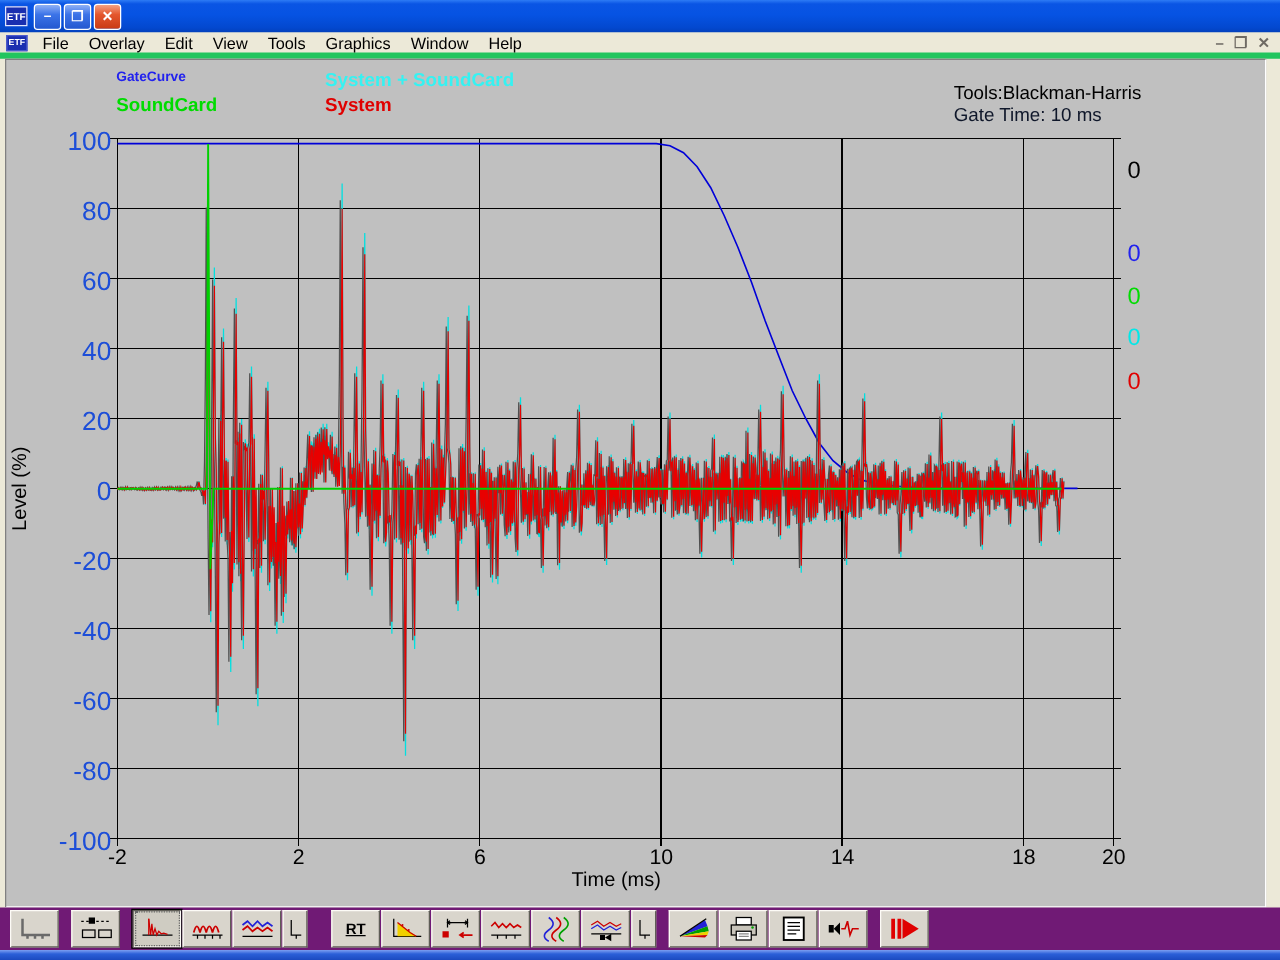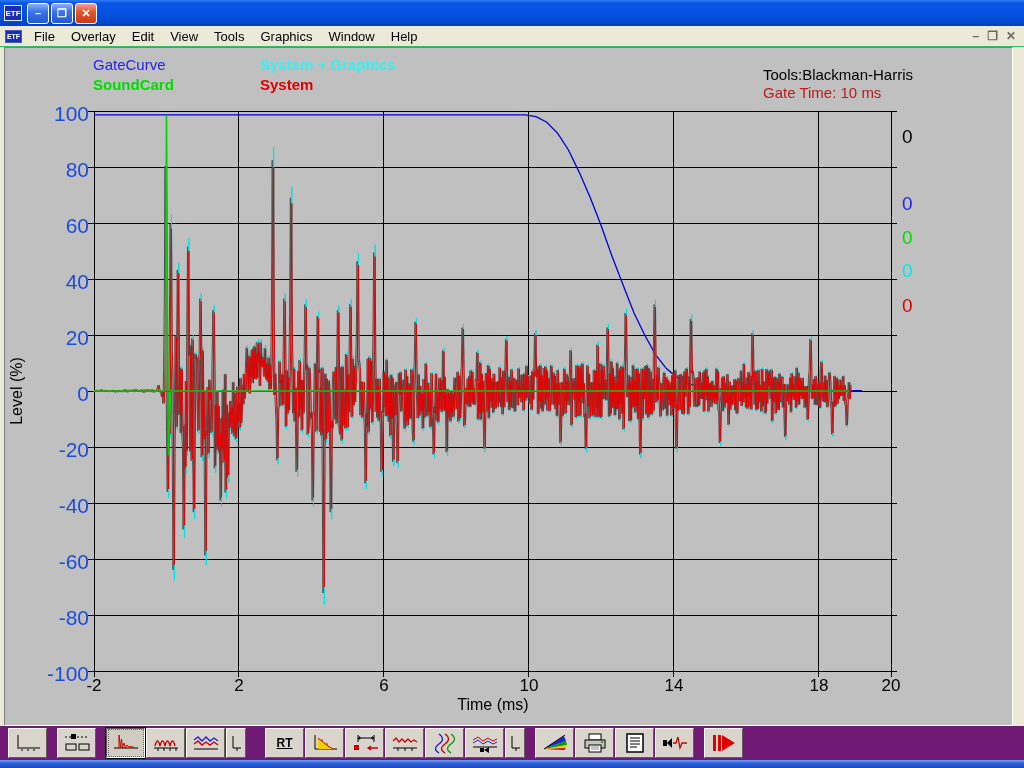--- a/index.html
+++ b/index.html
@@ -16,39 +16,39 @@
   .title-text { color:#fff; font-size:13px; font-weight:bold; flex:1;
     white-space:nowrap; overflow:hidden; text-shadow:1px 1px 1px #10357d; }
   .winbtns { display:flex; gap:2px; }
   .winbtn { width:22px; height:21px; border-radius:3px; border:1px solid #fff;
     color:#fff; font-size:11px; font-weight:bold; display:flex; align-items:center;
     justify-content:center; background:linear-gradient(180deg,#8eb0f5,#3c74e8 40%,#2458d0); cursor:default; }
   .winbtn.close { background:linear-gradient(180deg,#f3a183,#e4572e 40%,#c93a14); }
 
   
   .menubar { position:absolute; left:0; top:26px; width:1024px; height:21px;
-    background:#ECE9D8; border-bottom:1px solid #22c55e;
+    background:#ECE9D8; border-bottom:5px solid #22c55e;
     display:flex; align-items:center; font-size:13px; color:#000; padding-left:3px; }
   .menu-sys-icon { width:17px; height:13px; background:#1a2fb0; border:1px solid #4a5acd;
     color:#fff; font-size:7px; font-weight:bold; display:flex; align-items:center;
     justify-content:center; margin:0 4px 0 2px; }
   .menu-item { padding:2px 8px; }
   .mdi-controls { margin-left:auto; display:flex; gap:8px; padding-right:8px;
     color:#6e6a63; font-size:12px; font-weight:bold; }
 
   
   .chart-panel { position:absolute; left:4px; top:47px; width:1009px; height:679px;
     background:#c0c0c0; border:1px solid; border-color:#808080 #ffffff #ffffff #808080; }
   .chart-panel .lbl { position:absolute; white-space:nowrap; }
-  .legend-1 { left:88px; top:8px;  font-size:15px; font-weight:normal; }
+  .legend-1 { left:88px; top:8px;  font-size:11px; font-weight:bold; }
   .legend-2 { left:88px; top:28px; font-size:15px; font-weight:bold; }
   .legend-3 { left:255px; top:8px;  font-size:15px; font-weight:bold; }
   .legend-4 { left:255px; top:28px; font-size:15px; font-weight:bold; }
   .info-1 { left:758px; top:18px; font-size:15px; color:#000; }
-  .info-2 { left:758px; top:36px; font-size:15px; color:#b91c1c; }
+  .info-2 { left:758px; top:36px; font-size:15px; color:#0f172a; }
   .chart-title { left:0; right:123px; top:40px; text-align:center; font-size:16px; color:#000; }
   .ylab { left:-138px; top:334px; width:300px; text-align:center; font-size:16px; color:#000;
           transform:rotate(-90deg); }
   .xlab { left:0; width:976px; top:648px; text-align:center; font-size:16px; color:#000; }
   .ytick { position:absolute; width:46px; text-align:right; font-size:21px; color:#1d4ed8; }
   .xtick { position:absolute; width:60px; text-align:center; font-size:17px; color:#000; top:628px; }
   .omark { position:absolute; left:897px; font-size:19px; }
   #plot-svg { position:absolute; left:0; top:0; }
 
   
@@ -149,21 +149,21 @@
       <line x1="886" y1="63" x2="892" y2="63" stroke="#000" stroke-width="1" shape-rendering="crispEdges"></line>
       <polyline points="89.0,66.9 520.1,66.9 531.0,68.6 541.8,74.2 552.7,85.4 563.6,102.2 574.4,124.6 585.3,149.8 596.2,177.8 607.1,208.6 617.9,236.6 628.8,264.6 639.7,287.0 650.5,306.6 661.4,320.6 672.3,329.6 683.1,335.7 697.6,339.4 719.4,341.6 748.3,342.4 857.0,342.7" fill="none" stroke="#0000d8" stroke-width="1.3"></polyline>
       <polyline points="89.0,344.0 89.7,342.4 90.4,343.8 91.2,342.6 91.9,343.5 92.6,341.8 93.3,343.5 94.1,342.5 94.8,344.0 95.5,342.1 96.2,343.5 97.0,341.4 97.7,343.5 98.4,343.5 99.1,342.4 99.9,343.8 100.6,342.0 101.3,342.5 102.0,342.5 102.8,343.4 103.5,342.1 104.2,343.9 104.9,343.6 105.7,342.4 106.4,343.9 107.1,342.6 107.8,343.6 108.6,341.8 109.3,343.9 110.0,342.7 110.7,344.3 111.5,342.5 112.2,344.2 112.9,342.7 113.6,343.9 114.4,341.9 115.1,344.1 115.8,343.4 116.5,344.1 117.3,342.5 118.0,344.2 118.7,342.2 119.4,343.6 120.2,341.6 120.9,343.7 121.6,341.7 122.3,343.9 123.1,344.2 123.8,342.6 124.5,343.3 125.2,341.7 126.0,343.4 126.7,341.9 127.4,343.7 128.1,342.4 128.9,341.7 129.6,344.0 130.3,341.6 131.0,343.7 131.7,343.4 132.5,341.4 133.2,343.4 133.9,342.1 134.6,343.4 135.4,342.3 136.1,343.9 136.8,341.6 137.5,343.6 138.3,342.3 139.0,344.4 139.7,341.6 140.4,344.3 141.2,342.2 141.9,343.8 142.6,341.7 143.3,341.8 144.1,343.8 144.8,341.6 145.5,344.0 146.2,342.5 147.0,344.2 147.7,341.3 148.4,343.5 149.1,342.1 149.9,344.5 150.6,342.1 151.3,342.6 152.0,344.0 152.8,342.3 153.5,340.6 154.2,336.9 154.9,341.5 155.7,342.0 156.4,344.1 157.1,345.4 157.8,349.1 158.6,344.5 159.3,356.2 160.0,320.4 160.7,247.8 161.5,104.9 162.2,283.5 162.9,385.7 163.6,449.8 164.4,369.7 165.1,389.7 165.8,272.2 166.5,166.0 167.3,298.7 168.0,327.2 168.7,418.7 169.4,532.2 170.1,390.3 170.9,369.0 171.6,284.0 172.3,381.5 173.0,291.7 173.8,214.8 174.5,311.0 175.2,368.3 175.9,318.5 176.7,387.6 177.4,319.6 178.1,387.5 178.8,401.6 179.6,489.5 180.3,379.6 181.0,425.4 181.7,332.5 182.5,407.6 183.2,282.0 183.9,190.4 184.6,304.9 185.4,302.1 186.1,407.1 186.8,294.9 187.5,417.0 188.3,287.3 189.0,394.3 189.7,471.2 190.4,375.0 191.2,303.4 191.9,309.0 192.6,307.2 193.3,344.9 194.1,385.5 194.8,308.5 195.5,303.9 196.2,245.3 197.0,318.6 197.7,413.1 198.4,299.5 199.1,395.4 199.9,342.9 200.6,412.6 201.3,517.0 202.0,386.5 202.8,389.9 203.5,338.9 204.2,410.1 204.9,331.0 205.7,352.4 206.4,344.9 207.1,387.3 207.8,354.3 208.6,308.8 209.3,257.5 210.0,321.6 210.7,424.7 211.4,357.9 212.2,406.7 212.9,343.1 213.6,402.4 214.3,359.2 215.1,408.0 215.8,389.4 216.5,459.0 217.2,372.0 218.0,406.6 218.7,341.6 219.4,419.1 220.1,402.3 220.9,325.1 221.6,450.4 222.3,357.8 223.0,379.6 223.8,434.6 224.5,365.9 225.2,382.8 225.9,353.7 226.7,377.9 227.4,360.9 228.1,388.2 228.8,333.8 229.6,385.1 230.3,390.9 231.0,344.9 231.7,394.1 232.5,375.5 233.2,338.4 233.9,376.6 234.6,356.0 235.4,382.7 236.1,329.4 236.8,377.6 237.5,360.7 238.3,336.8 239.0,357.1 239.7,325.1 240.4,350.8 241.2,334.0 241.9,318.6 242.6,297.0 243.3,343.4 244.1,305.2 244.8,307.8 245.5,345.6 246.2,306.4 247.0,328.5 247.7,299.4 248.4,334.5 249.1,297.5 249.8,329.6 250.6,295.1 251.3,330.4 252.0,302.4 252.7,328.7 253.5,291.1 254.2,313.3 254.9,300.7 255.6,337.6 256.4,291.0 257.1,317.3 257.8,305.9 258.5,316.3 259.3,308.8 260.0,327.5 260.7,297.4 261.4,325.2 262.2,330.6 262.9,313.6 263.6,333.0 264.3,307.4 265.1,341.2 265.8,315.3 266.5,340.5 267.2,310.5 268.0,245.3 268.7,98.8 269.4,282.0 270.1,347.3 270.9,324.5 271.6,354.9 272.3,372.3 273.0,416.2 273.8,361.3 274.5,359.2 275.2,311.7 275.9,334.5 276.7,330.5 277.4,358.5 278.1,325.0 278.8,357.3 279.6,303.9 280.3,245.3 281.0,318.6 281.7,380.9 282.5,321.1 283.2,367.3 283.9,328.4 284.6,363.5 285.4,315.6 286.1,261.2 286.8,138.5 287.5,291.9 288.3,328.5 289.0,366.5 289.7,319.0 290.4,375.1 291.1,339.5 291.9,377.2 292.6,428.5 293.3,364.4 294.0,321.7 294.8,370.8 295.5,310.3 296.2,361.9 296.9,331.3 297.7,384.9 298.4,331.5 299.1,366.5 299.8,326.1 300.6,306.4 301.3,251.4 302.0,320.1 302.7,315.0 303.5,389.1 304.2,381.2 304.9,318.4 305.6,329.5 306.4,372.3 307.1,366.0 307.8,389.4 308.5,459.0 309.3,372.0 310.0,362.7 310.7,313.7 311.4,327.2 312.2,385.9 312.9,311.3 313.6,263.6 314.3,323.2 315.1,319.4 315.8,386.0 316.5,339.9 317.2,390.2 318.0,318.4 318.7,428.5 319.4,556.6 320.1,396.4 320.9,324.7 321.6,395.0 322.3,330.0 323.0,340.1 323.8,387.8 324.5,331.9 325.2,348.6 325.9,394.3 326.7,471.2 327.4,375.0 328.1,382.7 328.8,330.0 329.5,322.3 330.3,340.2 331.0,372.9 331.7,317.6 332.4,377.8 333.2,308.8 333.9,257.5 334.6,321.6 335.3,383.5 336.1,389.2 336.8,317.9 337.5,395.5 338.2,316.9 339.0,363.7 339.7,380.0 340.4,341.5 341.1,382.7 341.9,303.8 342.6,337.4 343.3,382.2 344.0,325.3 344.8,365.9 345.5,306.4 346.2,251.4 346.9,320.1 347.7,370.7 348.4,308.5 349.1,358.4 349.8,315.9 350.6,355.0 351.3,335.1 352.0,313.7 352.7,288.1 353.5,205.7 354.2,308.7 354.9,312.9 355.6,321.7 356.4,368.6 357.1,333.1 357.8,371.2 358.5,366.4 359.3,333.4 360.0,363.7 360.7,382.1 361.4,440.7 362.2,367.4 362.9,380.6 363.6,308.8 364.3,387.0 365.1,307.3 365.8,362.2 366.5,310.3 367.2,336.6 367.9,376.6 368.7,338.8 369.4,284.4 370.1,196.5 370.8,306.4 371.6,364.9 372.3,329.9 373.0,371.1 373.7,338.0 374.5,374.4 375.2,329.9 375.9,373.5 376.6,377.2 377.4,428.5 378.1,364.4 378.8,366.2 379.5,322.5 380.3,360.3 381.0,325.6 381.7,369.7 382.4,309.9 383.2,369.2 383.9,328.4 384.6,375.6 385.3,343.6 386.1,391.0 386.8,325.8 387.5,372.0 388.2,329.2 389.0,418.0 389.7,379.7 390.4,336.3 391.1,369.0 391.9,333.3 392.6,373.5 393.3,419.3 394.0,362.1 394.8,324.5 395.5,346.8 396.2,322.8 396.9,364.7 397.7,347.4 398.4,331.1 399.1,341.9 399.8,373.7 400.6,383.2 401.3,320.1 402.0,376.0 402.7,327.1 403.5,380.0 404.2,334.9 404.9,372.7 405.6,336.9 406.4,372.4 407.1,320.0 407.8,335.6 408.5,384.8 409.2,396.5 410.0,325.4 410.7,313.7 411.4,269.8 412.1,324.7 412.9,345.4 413.6,371.8 414.3,325.4 415.0,369.6 415.8,337.6 416.5,364.5 417.2,364.6 417.9,345.8 418.7,382.9 419.4,330.5 420.1,371.5 420.8,346.1 421.6,313.8 422.3,343.1 423.0,369.7 423.7,334.3 424.5,366.0 425.2,341.6 425.9,380.9 426.6,381.2 427.4,324.1 428.1,366.1 428.8,369.9 429.5,410.1 430.3,359.8 431.0,366.6 431.7,324.6 432.4,374.1 433.2,343.2 433.9,376.4 434.6,342.4 435.3,329.0 436.1,362.7 436.8,331.6 437.5,365.4 438.2,346.5 439.0,299.9 439.7,363.2 440.4,328.1 441.1,364.4 441.9,346.3 442.6,407.8 443.3,340.9 444.0,372.5 444.8,344.8 445.5,363.1 446.2,375.2 446.9,344.0 447.6,365.6 448.4,346.2 449.1,370.6 449.8,340.9 450.5,328.9 451.3,362.4 452.0,342.0 452.7,334.4 453.4,322.7 454.2,375.4 454.9,326.6 455.6,372.5 456.3,358.7 457.1,327.9 457.8,316.1 458.5,275.9 459.2,326.2 460.0,380.3 460.7,372.9 461.4,339.5 462.1,356.8 462.9,356.6 463.6,329.9 464.3,359.3 465.0,327.3 465.8,359.8 466.5,321.1 467.2,354.2 467.9,322.4 468.7,357.0 469.4,339.6 470.1,357.8 470.8,353.2 471.6,330.7 472.3,332.2 473.0,301.9 473.7,373.0 474.5,334.5 475.2,367.3 475.9,312.7 476.6,373.6 477.4,324.6 478.1,365.7 478.8,332.0 479.5,367.4 480.3,404.0 481.0,358.3 481.7,324.0 482.4,334.4 483.2,364.9 483.9,315.6 484.6,371.9 485.3,319.2 486.1,354.3 486.8,329.2 487.5,360.7 488.2,332.6 488.9,366.0 489.7,324.8 490.4,355.9 491.1,361.8 491.8,333.4 492.6,334.3 493.3,360.2 494.0,332.5 494.7,355.4 495.5,317.9 496.2,335.1 496.9,360.2 497.6,328.7 498.4,367.8 499.1,321.5 499.8,360.5 500.5,321.9 501.3,321.0 502.0,288.1 502.7,329.3 503.4,354.8 504.2,327.7 504.9,363.2 505.6,332.3 506.3,360.1 507.1,320.0 507.8,330.6 508.5,361.3 509.2,329.6 510.0,329.7 510.7,364.8 511.4,333.3 512.1,331.9 512.9,331.0 513.6,358.2 514.3,319.0 515.0,350.4 515.8,350.2 516.5,325.6 517.2,354.8 517.9,337.2 518.7,325.7 519.4,363.8 520.1,324.7 520.8,353.4 521.6,328.8 522.3,316.2 523.0,350.3 523.7,327.0 524.5,350.7 525.2,355.8 525.9,355.8 526.6,326.7 527.3,363.0 528.1,322.2 528.8,352.2 529.5,319.5 530.2,318.6 531.0,282.0 531.7,327.7 532.4,320.3 533.1,319.4 533.9,367.4 534.6,316.7 535.3,353.6 536.0,315.6 536.8,361.5 537.5,326.4 538.2,364.6 538.9,358.3 539.7,318.7 540.4,357.4 541.1,317.0 541.8,352.0 542.6,321.1 543.3,363.8 544.0,329.1 544.7,332.5 545.5,364.4 546.2,337.5 546.9,315.9 547.6,330.2 548.4,357.5 549.1,323.3 549.8,356.7 550.5,326.5 551.3,362.0 552.0,335.1 552.7,369.6 553.4,320.7 554.2,357.7 554.9,334.1 555.6,365.0 556.3,397.9 557.1,356.7 557.8,333.7 558.5,369.4 559.2,360.8 560.0,319.3 560.7,351.2 561.4,367.0 562.1,324.9 562.9,353.4 563.6,332.9 564.3,357.9 565.0,327.7 565.8,325.8 566.5,299.7 567.2,379.4 567.9,329.5 568.6,335.7 569.4,352.2 570.1,335.7 570.8,329.4 571.5,370.8 572.3,315.9 573.0,370.2 573.7,316.0 574.4,355.1 575.2,318.4 575.9,369.7 576.6,315.9 577.3,349.2 578.1,313.7 578.8,355.9 579.5,334.9 580.2,370.7 581.0,367.4 581.7,404.0 582.4,358.3 583.1,315.9 583.9,358.8 584.6,324.7 585.3,371.9 586.0,354.2 586.8,334.1 587.5,369.3 588.2,333.6 588.9,369.1 589.7,320.8 590.4,322.1 591.1,370.6 591.8,321.5 592.6,361.0 593.3,294.0 594.0,370.7 594.7,334.4 595.5,370.3 596.2,313.7 596.9,371.1 597.6,320.9 598.4,351.7 599.1,315.8 599.8,325.7 600.5,351.6 601.3,330.9 602.0,352.9 602.7,316.1 603.4,275.9 604.2,326.2 604.9,370.2 605.6,324.1 606.3,367.3 607.0,311.4 607.8,359.7 608.5,318.3 609.2,361.1 609.9,327.4 610.7,368.8 611.4,333.8 612.1,362.7 612.8,313.2 613.6,361.6 614.3,321.5 615.0,373.2 615.7,319.2 616.5,356.4 617.2,316.6 617.9,366.8 618.6,317.8 619.4,383.5 620.1,325.3 620.8,310.0 621.5,260.6 622.3,322.4 623.0,349.6 623.7,334.3 624.4,326.3 625.2,374.7 625.9,333.4 626.6,374.7 627.3,328.0 628.1,360.8 628.8,315.6 629.5,358.0 630.2,331.9 631.0,365.7 631.7,320.0 632.4,359.3 633.1,319.1 633.9,372.8 634.6,324.2 635.3,369.9 636.0,410.1 636.8,359.8 637.5,319.5 638.2,372.6 638.9,319.2 639.7,351.4 640.4,335.5 641.1,316.9 641.8,367.8 642.6,315.4 643.3,354.3 644.0,371.4 644.7,318.6 645.5,367.9 646.2,322.3 646.9,353.3 647.6,368.0 648.3,330.1 649.1,364.0 649.8,306.4 650.5,251.4 651.2,320.1 652.0,355.1 652.7,326.4 653.4,352.2 654.1,317.9 654.9,335.7 655.6,355.9 656.3,370.2 657.0,334.6 657.8,353.1 658.5,363.5 659.2,331.2 659.9,323.4 660.7,361.8 661.4,330.7 662.1,328.4 662.8,369.3 663.6,331.0 664.3,352.8 665.0,336.1 665.7,358.0 666.5,333.3 667.2,369.1 667.9,326.6 668.6,360.5 669.4,323.0 670.1,361.9 670.8,320.9 671.5,367.4 672.3,404.0 673.0,358.3 673.7,364.0 674.4,326.2 675.2,363.1 675.9,326.4 676.6,325.1 677.3,350.3 678.1,367.1 678.8,326.9 679.5,367.7 680.2,322.5 681.0,349.0 681.7,320.1 682.4,318.9 683.1,336.5 683.9,367.7 684.6,327.6 685.3,360.4 686.0,312.5 686.7,266.7 687.5,323.9 688.2,321.4 688.9,327.4 689.6,350.4 690.4,359.7 691.1,329.1 691.8,334.1 692.5,359.9 693.3,359.0 694.0,328.3 694.7,358.4 695.4,322.3 696.2,334.6 696.9,350.9 697.6,334.7 698.3,351.6 699.1,323.3 699.8,364.8 700.5,321.0 701.2,348.2 702.0,319.4 702.7,352.8 703.4,327.5 704.1,364.8 704.9,335.4 705.6,352.5 706.3,334.2 707.0,359.9 707.8,332.4 708.5,349.6 709.2,355.5 709.9,336.6 710.7,350.1 711.4,357.0 712.1,319.3 712.8,353.2 713.6,321.9 714.3,363.1 715.0,365.0 715.7,397.9 716.5,356.7 717.2,348.3 717.9,328.9 718.6,364.3 719.4,327.3 720.1,360.8 720.8,334.1 721.5,355.6 722.3,355.3 723.0,325.1 723.7,358.2 724.4,378.7 725.2,332.9 725.9,363.0 726.6,337.7 727.3,358.1 728.0,348.7 728.8,336.6 729.5,357.1 730.2,330.4 730.9,363.2 731.7,331.7 732.4,366.7 733.1,366.8 733.8,329.4 734.6,332.1 735.3,349.0 736.0,353.9 736.7,321.5 737.5,358.9 738.2,333.4 738.9,355.1 739.6,314.1 740.4,350.9 741.1,335.8 741.8,360.3 742.5,328.8 743.3,361.9 744.0,323.0 744.7,324.5 745.4,359.8 746.2,326.7 746.9,362.7 747.6,318.6 748.3,282.0 749.1,327.7 749.8,322.4 750.5,357.4 751.2,321.5 752.0,363.2 752.7,332.3 753.4,362.2 754.1,320.6 754.9,355.3 755.6,336.6 756.3,350.9 757.0,364.7 757.8,319.6 758.5,359.0 759.2,355.0 759.9,332.9 760.7,366.7 761.4,365.9 762.1,319.9 762.8,356.6 763.6,324.0 764.3,321.2 765.0,337.3 765.7,328.9 766.4,351.6 767.2,320.2 767.9,375.1 768.6,328.9 769.3,355.0 770.1,352.6 770.8,327.8 771.5,366.9 772.2,329.5 773.0,362.4 773.7,333.5 774.4,363.3 775.1,324.6 775.9,355.2 776.6,330.2 777.3,329.8 778.0,327.7 778.8,360.4 779.5,335.6 780.2,362.5 780.9,391.8 781.7,355.2 782.4,335.9 783.1,354.0 783.8,348.5 784.6,336.1 785.3,357.6 786.0,328.8 786.7,365.5 787.5,324.1 788.2,348.5 788.9,335.8 789.6,352.4 790.4,327.4 791.1,329.4 791.8,360.8 792.5,318.3 793.3,354.4 794.0,323.5 794.7,357.5 795.4,329.1 796.2,348.2 796.9,333.0 797.6,351.4 798.3,329.2 799.1,350.7 799.8,338.4 800.5,360.6 801.2,338.3 802.0,359.5 802.7,337.7 803.4,373.4 804.1,356.4 804.9,329.9 805.6,321.0 806.3,288.1 807.0,329.3 807.7,351.3 808.5,336.1 809.2,350.2 809.9,330.6 810.6,357.5 811.4,327.2 812.1,335.7 812.8,357.9 813.5,335.1 814.3,351.4 815.0,333.4 815.7,361.1 816.4,324.3 817.2,311.9 817.9,348.5 818.6,353.8 819.3,334.0 820.1,354.8 820.8,326.7 821.5,355.0 822.2,331.4 823.0,360.2 823.7,355.8 824.4,334.5 825.1,323.2 825.9,332.5 826.6,353.5 827.3,361.3 828.0,388.8 828.8,354.4 829.5,358.9 830.2,327.2 830.9,359.6 831.7,330.7 832.4,328.8 833.1,356.7 833.8,337.7 834.6,351.6 835.3,330.9 836.0,348.1 836.7,337.3 837.5,348.4 838.2,332.4 838.9,327.1 839.6,353.5 840.4,336.9 841.1,357.4 841.8,357.6 842.5,379.6 843.3,352.2 844.0,349.9 844.7,333.9 845.4,351.5 846.1,336.6" fill="none" stroke="#00e0e0" stroke-width="1"></polyline>
       <polyline points="89.0,343.7 89.7,342.6 90.4,343.4 91.2,341.9 91.9,343.4 92.6,342.5 93.3,343.9 94.1,342.1 94.8,343.4 95.5,341.5 96.2,343.5 97.0,343.5 97.7,342.5 98.4,343.7 99.1,342.1 99.9,342.5 100.6,342.5 101.3,343.4 102.0,342.2 102.8,343.8 103.5,343.5 104.2,342.4 104.9,343.9 105.7,342.6 106.4,343.6 107.1,341.9 107.8,343.9 108.6,342.7 109.3,344.2 110.0,342.5 110.7,344.2 111.5,342.7 112.2,343.9 112.9,342.0 113.6,344.0 114.4,343.3 115.1,344.0 115.8,342.5 116.5,344.1 117.3,342.2 118.0,343.5 118.7,341.7 119.4,343.7 120.2,341.8 120.9,343.9 121.6,344.1 122.3,342.6 123.1,343.3 123.8,341.8 124.5,343.4 125.2,342.0 126.0,343.6 126.7,342.4 127.4,341.8 128.1,343.9 128.9,341.7 129.6,343.7 130.3,343.4 131.0,341.5 131.7,343.3 132.5,342.1 133.2,343.4 133.9,342.3 134.6,343.8 135.4,341.7 136.1,343.6 136.8,342.3 137.5,344.4 138.3,341.7 139.0,344.3 139.7,342.3 140.4,343.8 141.2,341.8 141.9,341.8 142.6,343.8 143.3,341.7 144.1,344.0 144.8,342.5 145.5,344.1 146.2,341.4 147.0,343.5 147.7,342.1 148.4,344.4 149.1,342.2 149.9,342.6 150.6,343.9 151.3,342.3 152.0,340.7 152.8,337.2 153.5,341.6 154.2,342.0 154.9,344.0 155.7,345.3 156.4,348.8 157.1,344.4 157.8,355.5 158.6,321.6 159.3,253.0 160.0,118.0 160.7,286.8 161.5,383.4 162.2,443.9 162.9,368.2 163.6,387.1 164.4,276.1 165.1,175.7 165.8,301.2 166.5,328.0 167.3,414.5 168.0,521.8 168.7,387.7 169.4,367.5 170.1,287.3 170.9,379.4 171.6,294.5 172.3,221.9 173.0,312.7 173.8,366.9 174.5,319.8 175.2,385.1 175.9,320.9 176.7,385.1 177.4,398.4 178.1,481.4 178.8,377.6 179.6,420.8 180.3,333.0 181.0,404.1 181.7,285.3 182.5,198.8 183.2,306.9 183.9,304.3 184.6,403.6 185.4,297.5 186.1,412.9 186.8,290.3 187.5,391.5 188.3,464.1 189.0,373.3 189.7,305.6 190.4,310.8 191.2,309.1 191.9,344.8 192.6,383.2 193.3,310.4 194.1,306.1 194.8,250.7 195.5,319.9 196.2,409.2 197.0,301.9 197.7,392.5 198.4,342.9 199.1,408.8 199.9,507.4 200.6,384.1 201.3,387.3 202.0,339.1 202.8,406.4 203.5,331.7 204.2,351.9 204.9,344.8 205.7,384.9 206.4,353.7 207.1,310.7 207.8,262.2 208.6,322.8 209.3,420.2 210.0,357.1 210.7,403.2 211.4,343.1 212.2,399.1 212.9,358.3 213.6,404.5 214.3,386.8 215.1,452.6 215.8,370.4 216.5,403.1 217.2,341.7 218.0,414.9 218.7,399.0 219.4,326.1 220.1,444.5 220.9,357.0 221.6,377.6 222.3,429.5 223.0,364.6 223.8,380.6 224.5,353.2 225.2,376.0 225.9,359.9 226.7,385.7 227.4,334.3 228.1,382.7 228.8,388.3 229.6,344.8 230.3,391.3 231.0,373.7 231.7,338.6 232.5,374.8 233.2,355.3 233.9,380.5 234.6,330.1 235.4,375.7 236.1,359.7 236.8,337.1 237.5,356.3 238.3,326.1 239.0,350.4 239.7,334.5 240.4,319.9 241.2,299.6 241.9,343.4 242.6,307.3 243.3,309.7 244.1,345.5 244.8,308.4 245.5,329.3 246.2,301.8 247.0,335.0 247.7,300.0 248.4,330.4 249.1,297.8 249.8,331.1 250.6,304.6 251.3,329.5 252.0,294.0 252.7,314.9 253.5,303.0 254.2,337.9 254.9,293.8 255.6,318.7 256.4,307.9 257.1,317.8 257.8,310.7 258.5,328.4 259.3,299.9 260.0,326.2 260.7,331.3 261.4,315.2 262.2,333.5 262.9,309.3 263.6,341.3 264.3,316.9 265.1,340.6 265.8,312.3 266.5,250.7 267.2,112.3 268.0,285.3 268.7,347.0 269.4,325.5 270.1,354.2 270.9,370.7 271.6,412.2 272.3,360.3 273.0,358.3 273.8,313.5 274.5,334.9 275.2,331.2 275.9,357.7 276.7,326.0 277.4,356.6 278.1,306.1 278.8,250.7 279.6,319.9 280.3,378.8 281.0,322.3 281.7,365.9 282.5,329.2 283.2,362.3 283.9,317.2 284.6,265.7 285.4,149.8 286.1,294.7 286.8,329.3 287.5,365.3 288.3,320.3 289.0,373.4 289.7,339.7 290.4,375.3 291.1,423.8 291.9,363.2 292.6,322.9 293.3,369.3 294.0,312.1 294.8,360.9 295.5,332.0 296.2,382.6 296.9,332.1 297.7,365.2 298.4,327.0 299.1,308.4 299.8,256.5 300.6,321.4 301.3,316.5 302.0,386.6 302.7,379.1 303.5,319.7 304.2,330.2 304.9,370.7 305.6,364.7 306.4,386.8 307.1,452.6 307.8,370.4 308.5,361.6 309.3,315.3 310.0,328.0 310.7,383.5 311.4,313.0 312.2,268.0 312.9,324.3 313.6,320.7 314.3,383.7 315.1,340.1 315.8,387.6 316.5,319.7 317.2,423.8 318.0,544.9 318.7,393.5 319.4,325.7 320.1,392.2 320.9,330.7 321.6,340.3 322.3,385.3 323.0,332.5 323.8,348.3 324.5,391.5 325.2,464.1 325.9,373.3 326.7,380.5 327.4,330.7 328.1,323.4 328.8,340.4 329.5,371.3 330.3,319.0 331.0,375.9 331.7,310.7 332.4,262.2 333.2,322.8 333.9,381.3 334.6,386.6 335.3,319.3 336.1,392.6 336.8,318.4 337.5,362.5 338.2,378.0 339.0,341.6 339.7,380.5 340.4,306.0 341.1,337.7 341.9,380.1 342.6,326.2 343.3,364.6 344.0,308.4 344.8,256.5 345.5,321.4 346.2,369.2 346.9,310.4 347.7,357.6 348.4,317.4 349.1,354.3 349.8,335.6 350.6,315.3 351.3,291.1 352.0,213.2 352.7,310.6 353.5,314.5 354.2,322.9 354.9,367.2 355.6,333.6 356.4,369.6 357.1,365.1 357.8,333.9 358.5,362.5 359.3,379.9 360.0,435.3 360.7,366.1 361.4,378.6 362.2,310.7 362.9,384.6 363.6,309.3 364.3,361.1 365.1,312.1 365.8,336.9 366.5,374.7 367.2,339.0 367.9,287.6 368.7,204.6 369.4,308.4 370.1,363.7 370.8,330.6 371.6,369.5 372.3,338.3 373.0,372.7 373.7,330.7 374.5,371.9 375.2,375.3 375.9,423.8 376.6,363.2 377.4,365.0 378.1,323.6 378.8,359.4 379.5,326.6 380.3,368.2 381.0,311.7 381.7,367.8 382.4,329.2 383.2,373.8 383.9,343.6 384.6,388.3 385.3,326.7 386.1,370.4 386.8,330.0 387.5,413.9 388.2,377.7 389.0,336.7 389.7,367.6 390.4,333.9 391.1,371.8 391.9,415.1 392.6,361.0 393.3,325.5 394.0,346.6 394.8,323.9 395.5,363.5 396.2,347.2 396.9,331.8 397.7,342.0 398.4,372.0 399.1,381.0 399.8,321.4 400.6,374.2 401.3,328.0 402.0,377.9 402.7,335.3 403.5,371.1 404.2,337.3 404.9,370.7 405.6,321.3 406.4,336.0 407.1,382.5 407.8,393.6 408.5,326.4 409.2,315.3 410.0,273.8 410.7,325.7 411.4,345.2 412.1,370.2 412.9,326.4 413.6,368.2 414.3,337.9 415.0,363.3 415.8,363.4 416.5,345.6 417.2,380.7 417.9,331.2 418.7,369.9 419.4,346.0 420.1,315.4 420.8,343.1 421.6,368.3 422.3,334.7 423.0,364.7 423.7,341.7 424.5,378.8 425.2,379.1 425.9,325.1 426.6,364.9 427.4,368.4 428.1,406.4 428.8,358.9 429.5,365.3 430.3,325.6 431.0,372.4 431.7,343.2 432.4,374.6 433.2,342.5 433.9,329.8 434.6,361.6 435.3,332.2 436.1,364.1 436.8,346.3 437.5,302.3 438.2,362.1 439.0,328.9 439.7,363.2 440.4,346.1 441.1,404.2 441.9,341.0 442.6,370.9 443.3,344.7 444.0,362.0 444.8,373.4 445.5,344.0 446.2,364.4 446.9,346.0 447.6,369.1 448.4,341.0 449.1,329.6 449.8,361.3 450.5,342.1 451.3,334.9 452.0,323.8 452.7,373.6 453.4,327.5 454.2,370.9 454.9,357.9 455.6,328.7 456.3,317.6 457.1,279.6 457.8,327.1 458.5,378.2 459.2,371.2 460.0,339.7 460.7,356.0 461.4,355.9 462.1,330.6 462.9,358.4 463.6,328.2 464.3,358.9 465.0,322.3 465.8,353.6 466.5,323.6 467.2,356.2 467.9,339.8 468.7,357.0 469.4,352.6 470.1,331.4 470.8,332.8 471.6,304.2 472.3,371.4 473.0,334.9 473.7,365.9 474.5,314.4 475.2,372.0 475.9,325.6 476.6,364.4 477.4,332.6 478.1,366.1 478.8,400.7 479.5,357.4 480.3,325.0 481.0,334.9 481.7,363.7 482.4,317.1 483.2,370.3 483.9,320.5 484.6,353.7 485.3,329.9 486.1,359.7 486.8,333.2 487.5,364.7 488.2,325.8 488.9,355.2 489.7,360.8 490.4,333.9 491.1,334.8 491.8,359.2 492.6,333.1 493.3,354.7 494.0,319.3 494.7,335.6 495.5,359.2 496.2,329.4 496.9,366.4 497.6,322.7 498.4,359.6 499.1,323.1 499.8,322.2 500.5,291.1 501.3,330.0 502.0,354.1 502.7,328.6 503.4,362.1 504.2,332.9 504.9,359.2 505.6,321.3 506.3,331.3 507.1,360.3 507.8,330.3 508.5,330.5 509.2,363.6 510.0,333.8 510.7,332.5 511.4,331.7 512.1,357.3 512.9,320.3 513.6,350.0 514.3,349.8 515.0,326.6 515.8,354.2 516.5,337.5 517.2,326.6 517.9,362.6 518.7,325.7 519.4,352.8 520.1,329.6 520.8,317.7 521.6,349.9 522.3,327.9 523.0,350.3 523.7,355.1 524.5,355.1 525.2,327.6 525.9,361.9 526.6,323.4 527.3,351.7 528.1,320.8 528.8,319.9 529.5,285.3 530.2,328.6 531.0,321.5 531.7,320.7 532.4,366.1 533.1,318.1 533.9,353.1 534.6,317.1 535.3,360.5 536.0,327.3 536.8,363.5 537.5,357.5 538.2,320.0 538.9,356.6 539.7,318.4 540.4,351.5 541.1,322.3 541.8,362.6 542.6,329.8 543.3,333.0 544.0,363.3 544.7,337.8 545.5,317.4 546.2,330.9 546.9,356.7 547.6,324.4 548.4,355.9 549.1,327.4 549.8,361.0 550.5,335.6 551.3,368.1 552.0,322.0 552.7,356.9 553.4,334.6 554.2,363.8 554.9,394.9 555.6,356.0 556.3,334.2 557.1,368.0 557.8,359.8 558.5,320.6 559.2,350.7 560.0,365.7 560.7,325.9 561.4,352.8 562.1,333.5 562.9,357.1 563.6,328.5 564.3,326.8 565.0,302.1 565.8,377.4 566.5,330.3 567.2,336.1 567.9,351.7 568.6,336.1 569.4,330.2 570.1,369.3 570.8,317.4 571.5,368.7 572.3,317.5 573.0,354.4 573.7,319.8 574.4,368.2 575.2,317.4 575.9,348.9 576.6,315.3 577.3,355.2 578.1,335.3 578.8,369.1 579.5,366.1 580.2,400.7 581.0,357.4 581.7,317.4 582.4,357.9 583.1,325.7 583.9,370.3 584.6,353.6 585.3,334.6 586.0,367.9 586.8,334.1 587.5,367.7 588.2,322.0 588.9,323.2 589.7,369.1 590.4,322.7 591.1,360.0 591.8,296.7 592.6,369.2 593.3,334.9 594.0,368.8 594.7,315.3 595.5,369.6 596.2,322.1 596.9,351.2 597.6,317.3 598.4,326.6 599.1,351.1 599.8,331.6 600.5,352.3 601.3,317.6 602.0,279.6 602.7,327.1 603.4,368.7 604.2,325.2 604.9,366.0 605.6,313.1 606.3,358.8 607.0,319.7 607.8,360.1 608.5,328.3 609.2,367.4 609.9,334.3 610.7,361.6 611.4,314.8 612.1,360.6 612.8,322.7 613.6,371.5 614.3,320.6 615.0,355.7 615.7,318.0 616.5,365.5 617.2,319.1 617.9,381.3 618.6,326.3 619.4,311.9 620.1,265.1 620.8,323.5 621.5,349.2 622.3,334.8 623.0,327.2 623.7,373.0 624.4,333.9 625.2,373.0 625.9,328.8 626.6,359.8 627.3,317.1 628.1,357.2 628.8,332.5 629.5,364.5 630.2,321.2 631.0,358.4 631.7,320.5 632.4,371.2 633.1,325.2 633.9,368.4 634.6,406.4 635.3,358.9 636.0,320.8 636.8,371.0 637.5,320.5 638.2,350.9 638.9,335.9 639.7,318.3 640.4,366.4 641.1,317.0 641.8,353.7 642.6,369.8 643.3,320.0 644.0,366.6 644.7,323.4 645.5,352.7 646.2,366.7 646.9,330.8 647.6,362.9 648.3,308.4 649.1,256.5 649.8,321.4 650.5,354.4 651.2,327.3 652.0,351.7 652.7,319.3 653.4,336.1 654.1,355.2 654.9,368.7 655.6,335.0 656.3,352.6 657.0,362.4 657.8,331.9 658.5,324.4 659.2,360.8 659.9,331.4 660.7,329.2 661.4,367.9 662.1,331.7 662.8,352.3 663.6,336.4 664.3,357.1 665.0,333.8 665.7,367.7 666.5,327.5 667.2,359.6 667.9,324.1 668.6,360.9 669.4,322.1 670.1,366.1 670.8,400.7 671.5,357.4 672.3,362.8 673.0,327.1 673.7,362.0 674.4,327.3 675.2,326.0 675.9,349.9 676.6,365.8 677.3,327.8 678.1,366.3 678.8,323.6 679.5,348.7 680.2,321.3 681.0,320.3 681.7,336.8 682.4,366.3 683.1,328.4 683.9,359.4 684.6,314.2 685.3,270.9 686.0,325.0 686.7,322.6 687.5,328.2 688.2,350.0 688.9,358.8 689.6,329.9 690.4,334.6 691.1,359.0 691.8,358.1 692.5,329.1 693.3,357.6 694.0,323.5 694.7,335.1 695.4,350.4 696.2,335.2 696.9,351.1 697.6,324.4 698.3,363.6 699.1,322.2 699.8,347.9 700.5,320.7 701.2,352.2 702.0,328.4 702.7,363.6 703.4,335.8 704.1,352.0 704.9,334.7 705.6,358.9 706.3,332.9 707.0,349.2 707.8,354.8 708.5,336.9 709.2,349.7 709.9,356.2 710.7,320.6 711.4,352.6 712.1,323.1 712.8,362.0 713.6,363.8 714.3,394.9 715.0,356.0 715.7,348.0 716.5,329.7 717.2,363.1 717.9,328.2 718.6,359.8 719.4,334.6 720.1,354.9 720.8,354.6 721.5,326.1 722.3,357.3 723.0,376.8 723.7,333.5 724.4,361.9 725.2,338.0 725.9,357.2 726.6,348.3 727.3,337.0 728.0,356.3 728.8,331.1 729.5,362.1 730.2,332.3 730.9,365.4 731.7,365.5 732.4,330.1 733.1,332.7 733.8,348.7 734.6,353.3 735.3,322.7 736.0,358.0 736.7,333.9 737.5,354.5 738.2,315.7 738.9,350.4 739.6,336.2 740.4,359.4 741.1,329.6 741.8,360.9 742.5,324.1 743.3,325.6 744.0,358.9 744.7,327.6 745.4,361.6 746.2,319.9 746.9,285.3 747.6,328.6 748.3,323.6 749.1,356.6 749.8,322.7 750.5,362.1 751.2,332.9 752.0,361.2 752.7,321.9 753.4,354.7 754.1,337.0 754.9,350.5 755.6,363.5 756.3,320.9 757.0,358.1 757.8,354.3 758.5,333.4 759.2,365.4 759.9,364.7 760.7,321.2 761.4,355.8 762.1,325.0 762.8,322.4 763.6,337.6 764.3,329.7 765.0,351.1 765.7,321.5 766.4,373.3 767.2,329.7 767.9,354.4 768.6,352.1 769.3,328.6 770.1,365.6 770.8,330.2 771.5,361.3 772.2,334.1 773.0,362.2 773.7,325.6 774.4,354.6 775.1,330.9 775.9,330.5 776.6,328.6 777.3,359.4 778.0,336.0 778.8,361.5 779.5,389.1 780.2,354.5 780.9,336.3 781.7,353.4 782.4,348.2 783.1,336.5 783.8,356.8 784.6,329.6 785.3,364.3 786.0,325.2 786.7,348.2 787.5,336.2 788.2,351.8 788.9,328.3 789.6,330.1 790.4,359.8 791.1,319.7 791.8,353.8 792.5,324.6 793.3,356.7 794.0,329.9 794.7,347.9 795.4,333.6 796.2,351.0 796.9,329.9 797.6,350.2 798.3,338.7 799.1,359.7 799.8,338.6 800.5,358.6 801.2,338.0 802.0,371.8 802.7,355.6 803.4,330.6 804.1,322.2 804.9,291.1 805.6,330.0 806.3,350.8 807.0,336.5 807.7,349.8 808.5,331.3 809.2,356.7 809.9,328.1 810.6,336.1 811.4,357.1 812.1,335.5 812.8,350.9 813.5,333.9 814.3,360.1 815.0,325.4 815.7,313.6 816.4,348.2 817.2,353.2 817.9,334.5 818.6,354.1 819.3,327.6 820.1,354.4 820.8,332.0 821.5,359.2 822.2,355.1 823.0,335.0 823.7,324.3 824.4,333.0 825.1,352.9 825.9,360.3 826.6,386.3 827.3,353.8 828.0,358.0 828.8,328.1 829.5,358.7 830.2,331.4 830.9,329.6 831.7,356.0 832.4,338.0 833.1,351.1 833.8,331.6 834.6,347.8 835.3,337.6 836.0,348.1 836.7,333.0 837.5,328.0 838.2,352.9 838.9,337.3 839.6,356.6 840.4,356.8 841.1,377.6 841.8,351.7 842.5,349.5 843.3,334.4 844.0,351.0 844.7,337.0 845.4,344.0 846.1,342.4" fill="none" stroke="#4f4f4f" stroke-width="1"></polyline>
       <polyline points="89.0,344.0 89.7,342.4 90.4,343.7 91.2,342.6 91.9,343.4 92.6,341.9 93.3,343.4 94.1,342.5 94.8,343.9 95.5,342.1 96.2,343.4 97.0,341.5 97.7,343.5 98.4,343.5 99.1,342.5 99.9,343.7 100.6,342.1 101.3,342.5 102.0,342.5 102.8,343.4 103.5,342.2 104.2,343.8 104.9,343.5 105.7,342.5 106.4,343.9 107.1,342.6 107.8,343.6 108.6,341.9 109.3,343.9 110.0,342.7 110.7,344.2 111.5,342.5 112.2,344.1 112.9,342.7 113.6,343.8 114.4,342.0 115.1,344.0 115.8,343.3 116.5,344.0 117.3,342.6 118.0,344.1 118.7,342.3 119.4,343.5 120.2,341.7 120.9,343.7 121.6,341.8 122.3,343.8 123.1,344.1 123.8,342.6 124.5,343.3 125.2,341.8 126.0,343.4 126.7,342.0 127.4,343.6 128.1,342.4 128.9,341.8 129.6,343.9 130.3,341.7 131.0,343.7 131.7,343.4 132.5,341.5 133.2,343.3 133.9,342.2 134.6,343.4 135.4,342.3 136.1,343.8 136.8,341.7 137.5,343.6 138.3,342.4 139.0,344.3 139.7,341.7 140.4,344.2 141.2,342.3 141.9,343.7 142.6,341.8 143.3,341.9 144.1,343.8 144.8,341.8 145.5,343.9 146.2,342.5 147.0,344.1 147.7,341.4 148.4,343.4 149.1,342.1 149.9,344.3 150.6,342.2 151.3,342.7 152.0,343.9 152.8,342.3 153.5,340.8 154.2,337.4 154.9,341.6 155.7,342.1 156.4,344.0 157.1,345.2 157.8,348.6 158.6,344.4 159.3,355.1 160.0,322.3 160.7,255.6 161.5,124.6 162.2,288.4 162.9,382.2 163.6,441.0 164.4,367.5 165.1,385.9 165.8,278.0 166.5,180.6 167.3,302.4 168.0,328.5 168.7,412.4 169.4,516.6 170.1,386.4 170.9,366.8 171.6,288.9 172.3,378.3 173.0,296.0 173.8,225.4 174.5,313.6 175.2,366.2 175.9,320.5 176.7,383.9 177.4,321.5 178.1,383.8 178.8,396.8 179.6,477.4 180.3,376.6 181.0,418.6 181.7,333.3 182.5,402.3 183.2,287.0 183.9,203.0 184.6,308.0 185.4,305.5 186.1,401.8 186.8,298.8 187.5,410.9 188.3,291.9 189.0,390.0 189.7,460.6 190.4,372.4 191.2,306.7 191.9,311.8 192.6,310.1 193.3,344.7 194.1,382.0 194.8,311.3 195.5,307.2 196.2,253.4 197.0,320.6 197.7,407.3 198.4,303.1 199.1,391.1 199.9,342.9 200.6,406.8 201.3,502.6 202.0,382.9 202.8,386.0 203.5,339.2 204.2,404.6 204.9,332.0 205.7,351.6 206.4,344.8 207.1,383.7 207.8,353.4 208.6,311.6 209.3,264.6 210.0,323.4 210.7,418.0 211.4,356.6 212.2,401.5 212.9,343.1 213.6,397.5 214.3,357.9 215.1,402.7 215.8,385.6 216.5,449.4 217.2,369.6 218.0,401.4 218.7,341.7 219.4,412.8 220.1,397.4 220.9,326.6 221.6,441.5 222.3,356.6 223.0,376.6 223.8,427.0 224.5,364.0 225.2,379.5 225.9,352.9 226.7,375.0 227.4,359.4 228.1,384.4 228.8,334.5 229.6,381.6 230.3,387.0 231.0,344.8 231.7,389.8 232.5,372.8 233.2,338.7 233.9,373.8 234.6,354.9 235.4,379.4 236.1,330.5 236.8,374.7 237.5,359.3 238.3,337.3 239.0,355.9 239.7,326.5 240.4,350.2 241.2,334.7 241.9,320.6 242.6,300.8 243.3,343.4 244.1,308.3 244.8,310.7 245.5,345.4 246.2,309.4 247.0,329.7 247.7,303.0 248.4,335.2 249.1,301.2 249.8,330.8 250.6,299.1 251.3,331.5 252.0,305.7 252.7,329.9 253.5,295.4 254.2,315.8 254.9,304.2 255.6,338.0 256.4,295.3 257.1,319.4 257.8,309.0 258.5,318.5 259.3,311.6 260.0,328.8 260.7,301.2 261.4,326.7 262.2,331.6 262.9,316.0 263.6,333.8 264.3,310.3 265.1,341.4 265.8,317.6 266.5,340.7 267.2,313.2 268.0,253.4 268.7,119.0 269.4,287.0 270.1,346.9 270.9,326.0 271.6,353.9 272.3,369.9 273.0,410.2 273.8,359.8 274.5,357.9 275.2,314.3 275.9,335.2 276.7,331.5 277.4,357.2 278.1,326.5 278.8,356.2 279.6,307.2 280.3,253.4 281.0,320.6 281.7,377.8 282.5,322.9 283.2,365.3 283.9,329.6 284.6,361.8 285.4,317.9 286.1,268.0 286.8,155.4 287.5,296.1 288.3,329.7 289.0,364.6 289.7,321.0 290.4,372.5 291.1,339.8 291.9,374.4 292.6,421.4 293.3,362.6 294.0,323.5 294.8,368.5 295.5,313.0 296.2,360.3 296.9,332.3 297.7,381.5 298.4,332.4 299.1,364.6 299.8,327.5 300.6,309.4 301.3,259.0 302.0,322.0 302.7,317.3 303.5,385.3 304.2,378.0 304.9,320.4 305.6,330.6 306.4,369.9 307.1,364.1 307.8,385.6 308.5,449.4 309.3,369.6 310.0,361.1 310.7,316.1 311.4,328.5 312.2,382.3 312.9,313.9 313.6,270.2 314.3,324.8 315.1,321.3 315.8,382.5 316.5,340.2 317.2,386.3 318.0,320.4 318.7,421.4 319.4,539.0 320.1,392.0 320.9,326.2 321.6,390.7 322.3,331.1 323.0,340.3 323.8,384.1 324.5,332.8 325.2,348.1 325.9,390.0 326.7,460.6 327.4,372.4 328.1,379.4 328.8,331.1 329.5,324.0 330.3,340.5 331.0,370.4 331.7,319.7 332.4,374.9 333.2,311.6 333.9,264.6 334.6,323.4 335.3,380.2 336.1,385.4 336.8,320.0 337.5,391.2 338.2,319.1 339.0,362.0 339.7,376.9 340.4,341.6 341.1,379.5 341.9,307.0 342.6,337.9 343.3,379.0 344.0,326.7 344.8,364.0 345.5,309.4 346.2,259.0 346.9,322.0 347.7,368.4 348.4,311.4 349.1,357.2 349.8,318.1 350.6,354.0 351.3,335.8 352.0,316.1 352.7,292.6 353.5,217.0 354.2,311.5 354.9,315.4 355.6,323.5 356.4,366.5 357.1,333.9 357.8,368.8 358.5,364.4 359.3,334.2 360.0,362.0 360.7,378.8 361.4,432.6 362.2,365.4 362.9,377.5 363.6,311.7 364.3,383.4 365.1,310.3 365.8,360.6 366.5,313.0 367.2,337.1 367.9,373.8 368.7,339.1 369.4,289.2 370.1,208.6 370.8,309.4 371.6,363.1 372.3,331.0 373.0,368.8 373.7,338.4 374.5,371.8 375.2,331.0 375.9,371.0 376.6,374.4 377.4,421.4 378.1,362.6 378.8,364.3 379.5,324.2 380.3,358.9 381.0,327.1 381.7,367.5 382.4,312.6 383.2,367.1 383.9,329.6 384.6,372.9 385.3,343.5 386.1,387.0 386.8,327.2 387.5,369.6 388.2,330.3 389.0,411.8 389.7,376.7 390.4,336.9 391.1,366.9 391.9,334.1 392.6,371.0 393.3,413.0 394.0,360.5 394.8,326.0 395.5,346.5 396.2,324.5 396.9,362.9 397.7,347.1 398.4,332.1 399.1,342.0 399.8,371.2 400.6,379.9 401.3,322.0 402.0,373.3 402.7,328.4 403.5,376.9 404.2,335.6 404.9,370.3 405.6,337.4 406.4,369.9 407.1,321.9 407.8,336.2 408.5,381.4 409.2,392.1 410.0,326.9 410.7,316.1 411.4,275.8 412.1,326.2 412.9,345.2 413.6,369.4 414.3,326.9 415.0,367.4 415.8,338.0 416.5,362.7 417.2,362.8 417.9,345.5 418.7,379.6 419.4,331.5 420.1,369.1 420.8,345.9 421.6,316.2 422.3,343.1 423.0,367.5 423.7,335.0 424.5,364.1 425.2,341.7 425.9,377.7 426.6,378.1 427.4,325.7 428.1,364.2 428.8,367.6 429.5,404.6 430.3,358.4 431.0,364.7 431.7,326.2 432.4,371.5 433.2,343.2 433.9,373.7 434.6,342.5 435.3,330.1 436.1,361.1 436.8,332.5 437.5,363.5 438.2,346.2 439.0,303.5 439.7,361.5 440.4,329.3 441.1,362.7 441.9,346.0 442.6,402.4 443.3,341.1 444.0,370.0 444.8,344.7 445.5,361.5 446.2,372.5 446.9,343.9 447.6,363.8 448.4,345.9 449.1,368.4 449.8,341.0 450.5,330.0 451.3,360.8 452.0,342.1 452.7,335.1 453.4,324.4 454.2,372.7 454.9,328.0 455.6,370.0 456.3,357.4 457.1,329.1 457.8,318.4 458.5,281.4 459.2,327.6 460.0,377.2 460.7,370.4 461.4,339.8 462.1,355.6 462.9,355.5 463.6,331.0 464.3,357.9 465.0,328.6 465.8,358.4 466.5,322.9 467.2,353.3 467.9,324.1 468.7,355.8 469.4,339.9 470.1,356.6 470.8,352.3 471.6,331.7 472.3,333.1 473.0,305.3 473.7,370.5 474.5,335.2 475.2,365.2 475.9,315.2 476.6,371.1 477.4,326.1 478.1,363.8 478.8,332.9 479.5,365.4 480.3,399.0 481.0,357.0 481.7,325.6 482.4,335.1 483.2,363.1 483.9,317.9 484.6,369.5 485.3,321.1 486.1,353.4 486.8,330.3 487.5,359.2 488.2,333.5 488.9,364.1 489.7,326.3 490.4,354.8 491.1,360.3 491.8,334.2 492.6,335.0 493.3,358.7 494.0,333.4 494.7,354.4 495.5,320.0 496.2,335.8 496.9,358.8 497.6,329.8 498.4,365.7 499.1,323.3 499.8,359.1 500.5,323.7 501.3,322.8 502.0,292.6 502.7,330.4 503.4,353.8 504.2,329.0 504.9,361.5 505.6,333.2 506.3,358.7 507.1,321.9 507.8,331.6 508.5,359.8 509.2,330.7 510.0,330.8 510.7,363.0 511.4,334.1 512.1,332.8 512.9,332.0 513.6,356.9 514.3,320.9 515.0,349.8 515.8,349.6 516.5,327.1 517.2,353.9 517.9,337.6 518.7,327.1 519.4,362.0 520.1,326.2 520.8,352.5 521.6,330.0 522.3,318.4 523.0,349.7 523.7,328.3 524.5,350.1 525.2,354.8 525.9,354.7 526.6,328.1 527.3,361.4 528.1,323.9 528.8,351.5 529.5,321.4 530.2,320.6 531.0,287.0 531.7,329.0 532.4,322.2 533.1,321.3 533.9,365.4 534.6,318.9 535.3,352.8 536.0,317.9 536.8,360.0 537.5,327.8 538.2,362.9 538.9,357.0 539.7,320.7 540.4,356.2 541.1,319.1 541.8,351.2 542.6,322.9 543.3,362.1 544.0,330.2 544.7,333.3 545.5,362.7 546.2,337.9 546.9,318.1 547.6,331.2 548.4,356.3 549.1,325.0 549.8,355.5 550.5,327.9 551.3,360.5 552.0,335.8 552.7,367.4 553.4,322.6 554.2,356.5 554.9,334.8 555.6,363.2 556.3,393.4 557.1,355.6 557.8,334.4 558.5,367.2 559.2,359.3 560.0,321.2 560.7,350.5 561.4,365.0 562.1,326.4 562.9,352.5 563.6,333.7 564.3,356.7 565.0,329.0 565.8,327.3 566.5,303.3 567.2,376.4 567.9,330.7 568.6,336.3 569.4,351.4 570.1,336.3 570.8,330.5 571.5,368.5 572.3,318.1 573.0,368.0 573.7,318.2 574.4,354.1 575.2,320.5 575.9,367.5 576.6,318.2 577.3,348.7 578.1,316.1 578.8,354.8 579.5,335.5 580.2,368.4 581.0,365.4 581.7,399.0 582.4,357.0 583.1,318.2 583.9,357.5 584.6,326.2 585.3,369.5 586.0,353.3 586.8,334.9 587.5,367.1 588.2,334.4 588.9,367.0 589.7,322.6 590.4,323.8 591.1,368.4 591.8,323.3 592.6,359.5 593.3,298.0 594.0,368.5 594.7,335.1 595.5,368.1 596.2,316.1 596.9,368.8 597.6,322.7 598.4,350.9 599.1,318.1 599.8,327.1 600.5,350.9 601.3,331.9 602.0,352.0 602.7,318.4 603.4,281.4 604.2,327.6 604.9,368.0 605.6,325.7 606.3,365.3 607.0,314.0 607.8,358.4 608.5,320.4 609.2,359.6 609.9,328.7 610.7,366.6 611.4,334.6 612.1,361.1 612.8,315.7 613.6,360.0 614.3,323.3 615.0,370.7 615.7,321.2 616.5,355.3 617.2,318.8 617.9,364.8 618.6,319.8 619.4,380.2 620.1,326.8 620.8,312.8 621.5,267.4 622.3,324.1 623.0,349.0 623.7,335.0 624.4,327.7 625.2,372.1 625.9,334.2 626.6,372.1 627.3,329.2 628.1,359.3 628.8,317.9 629.5,356.8 630.2,332.8 631.0,363.8 631.7,321.9 632.4,358.0 633.1,321.1 633.9,370.3 634.6,325.7 635.3,367.6 636.0,404.6 636.8,358.4 637.5,321.4 638.2,370.1 638.9,321.2 639.7,350.7 640.4,336.1 641.1,319.1 641.8,365.7 642.6,317.7 643.3,353.4 644.0,369.0 644.7,320.7 645.5,365.9 646.2,324.0 646.9,352.4 647.6,366.0 648.3,331.1 649.1,362.3 649.8,309.4 650.5,259.0 651.2,322.0 652.0,354.1 652.7,327.8 653.4,351.5 654.1,320.0 654.9,336.3 655.6,354.9 656.3,368.0 657.0,335.3 657.8,352.3 658.5,361.8 659.2,332.2 659.9,325.0 660.7,360.2 661.4,331.7 662.1,329.6 662.8,367.2 663.6,332.0 664.3,352.0 665.0,336.6 665.7,356.7 666.5,334.1 667.2,367.0 667.9,328.0 668.6,359.1 669.4,324.7 670.1,360.4 670.8,322.7 671.5,365.4 672.3,399.0 673.0,357.0 673.7,362.2 674.4,327.6 675.2,361.5 675.9,327.8 676.6,326.5 677.3,349.7 678.1,365.1 678.8,328.2 679.5,365.6 680.2,324.2 681.0,348.5 681.7,322.0 682.4,320.9 683.1,337.0 683.9,365.6 684.6,328.9 685.3,358.9 686.0,315.0 686.7,273.0 687.5,325.5 688.2,323.2 688.9,328.7 689.6,349.8 690.4,358.3 691.1,330.3 691.8,334.8 692.5,358.5 693.3,357.7 694.0,329.5 694.7,357.2 695.4,324.0 696.2,335.3 696.9,350.2 697.6,335.4 698.3,350.9 699.1,325.0 699.8,363.0 700.5,322.8 701.2,347.8 702.0,321.4 702.7,352.0 703.4,328.8 704.1,363.0 704.9,336.0 705.6,351.7 706.3,334.9 707.0,358.5 707.8,333.2 708.5,349.0 709.2,354.4 709.9,337.1 710.7,349.5 711.4,355.9 712.1,321.2 712.8,352.4 713.6,323.6 714.3,361.4 715.0,363.2 715.7,393.4 716.5,355.6 717.2,347.9 717.9,330.1 718.6,362.5 719.4,328.6 720.1,359.3 720.8,334.9 721.5,354.6 722.3,354.3 723.0,326.6 723.7,356.9 724.4,375.8 725.2,333.7 725.9,361.3 726.6,338.1 727.3,356.8 728.0,348.2 728.8,337.1 729.5,355.9 730.2,331.4 730.9,361.6 731.7,332.6 732.4,364.7 733.1,364.8 733.8,330.5 734.6,333.0 735.3,348.5 736.0,353.0 736.7,323.3 737.5,357.6 738.2,334.1 738.9,354.1 739.6,316.5 740.4,350.2 741.1,336.4 741.8,358.9 742.5,330.0 743.3,360.3 744.0,324.6 744.7,326.1 745.4,358.4 746.2,328.1 746.9,361.0 747.6,320.6 748.3,287.0 749.1,329.0 749.8,324.1 750.5,356.2 751.2,323.2 752.0,361.5 752.7,333.2 753.4,360.6 754.1,322.5 754.9,354.3 755.6,337.2 756.3,350.3 757.0,362.9 757.8,321.5 758.5,357.7 759.2,354.0 759.9,333.7 760.7,364.8 761.4,364.0 762.1,321.8 762.8,355.4 763.6,325.5 764.3,323.0 765.0,337.8 765.7,330.1 766.4,350.9 767.2,322.1 767.9,372.4 768.6,330.1 769.3,354.0 770.1,351.8 770.8,329.0 771.5,364.9 772.2,330.6 773.0,360.8 773.7,334.3 774.4,361.7 775.1,326.1 775.9,354.2 776.6,331.3 777.3,330.9 778.0,329.0 778.8,358.9 779.5,336.2 780.2,360.9 780.9,387.8 781.7,354.2 782.4,336.5 783.1,353.1 783.8,348.1 784.6,336.6 785.3,356.4 786.0,330.0 786.7,363.6 787.5,325.7 788.2,348.1 788.9,336.4 789.6,351.6 790.4,328.7 791.1,330.5 791.8,359.3 792.5,320.4 793.3,353.5 794.0,325.2 794.7,356.3 795.4,330.3 796.2,347.8 796.9,333.9 797.6,350.7 798.3,330.3 799.1,350.0 799.8,338.8 800.5,359.2 801.2,338.7 802.0,358.2 802.7,338.2 803.4,370.9 804.1,355.3 804.9,331.0 805.6,322.8 806.3,292.6 807.0,330.4 807.7,350.6 808.5,336.7 809.2,349.6 809.9,331.6 810.6,356.3 811.4,328.5 812.1,336.3 812.8,356.7 813.5,335.7 814.3,350.7 815.0,334.2 815.7,359.6 816.4,325.9 817.2,314.5 817.9,348.1 818.6,352.9 819.3,334.7 820.1,353.8 820.8,328.0 821.5,354.0 822.2,332.3 823.0,358.8 823.7,354.7 824.4,335.2 825.1,324.9 825.9,333.3 826.6,352.6 827.3,359.8 828.0,385.0 828.8,353.5 829.5,357.6 830.2,328.5 830.9,358.2 831.7,331.7 832.4,329.9 833.1,355.6 833.8,338.2 834.6,350.9 835.3,331.9 836.0,347.7 836.7,337.7 837.5,348.0 838.2,333.3 838.9,328.4 839.6,352.6 840.4,337.4 841.1,356.2 841.8,356.4 842.5,376.6 843.3,351.4 844.0,349.3 844.7,334.6 845.4,350.8 846.1,337.2" fill="none" stroke="#e80000" stroke-width="1"></polyline>
       <polyline points="89.0,343.0 160.4,343.0 161.5,67.2 163.3,407.4 165.8,343.0 844.3,343.0" fill="none" stroke="#00d000" stroke-width="1.5"></polyline>
     </svg>
 
   <span class="lbl legend-1" style="color: rgb(34, 34, 238);">GateCurve</span>
   <span class="lbl legend-2" style="color: rgb(0, 220, 0);">SoundCard</span>
-  <span class="lbl legend-3" style="color: rgb(53, 242, 242);">System + Graphics</span>
+  <span class="lbl legend-3" style="color: rgb(53, 242, 242);">System + SoundCard</span>
   <span class="lbl legend-4" style="color: rgb(224, 0, 0);">System</span>
 
   <span class="lbl info-1">Tools:Blackman-Harris</span>
   <span class="lbl info-2">Gate Time: 10 ms</span>
 
   <div class="lbl ylab">Level (%)</div>
   <div class="lbl xlab">Time (ms)</div>
 
   <div class="ytick" style="left:38px; top:54px;">100</div>
   <div class="ytick" style="left:38px; top:110px;">80</div>

